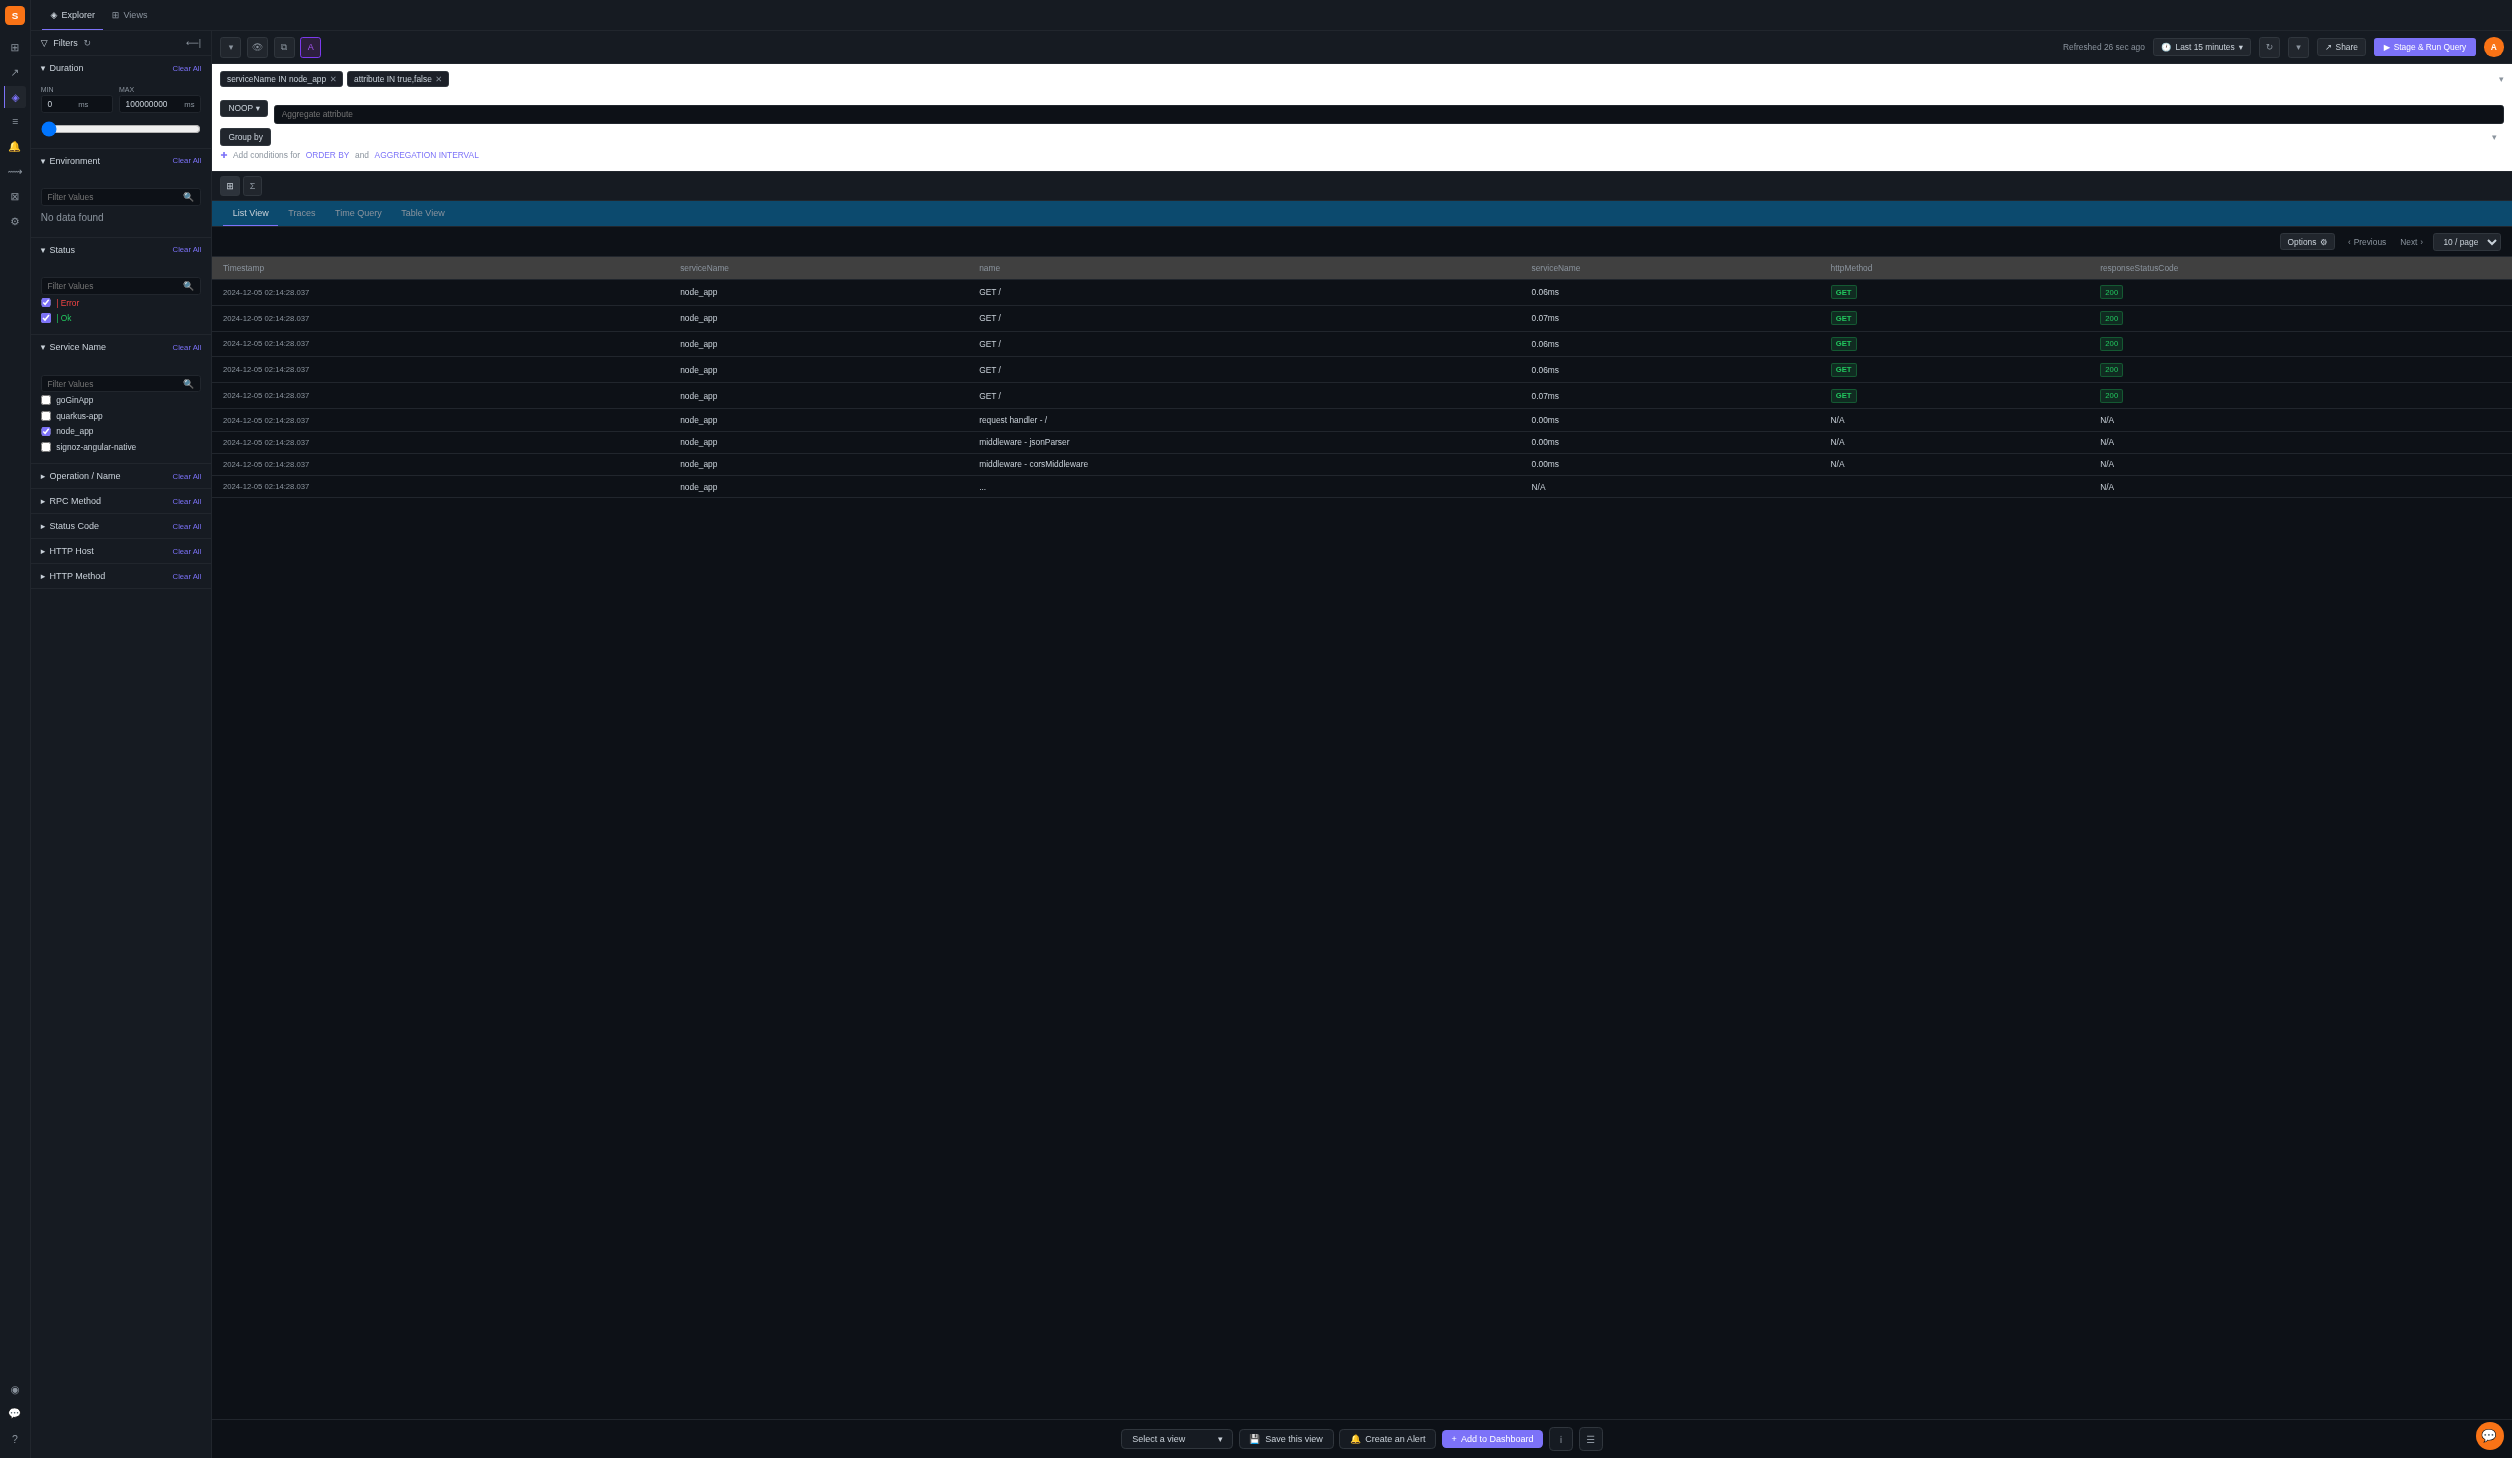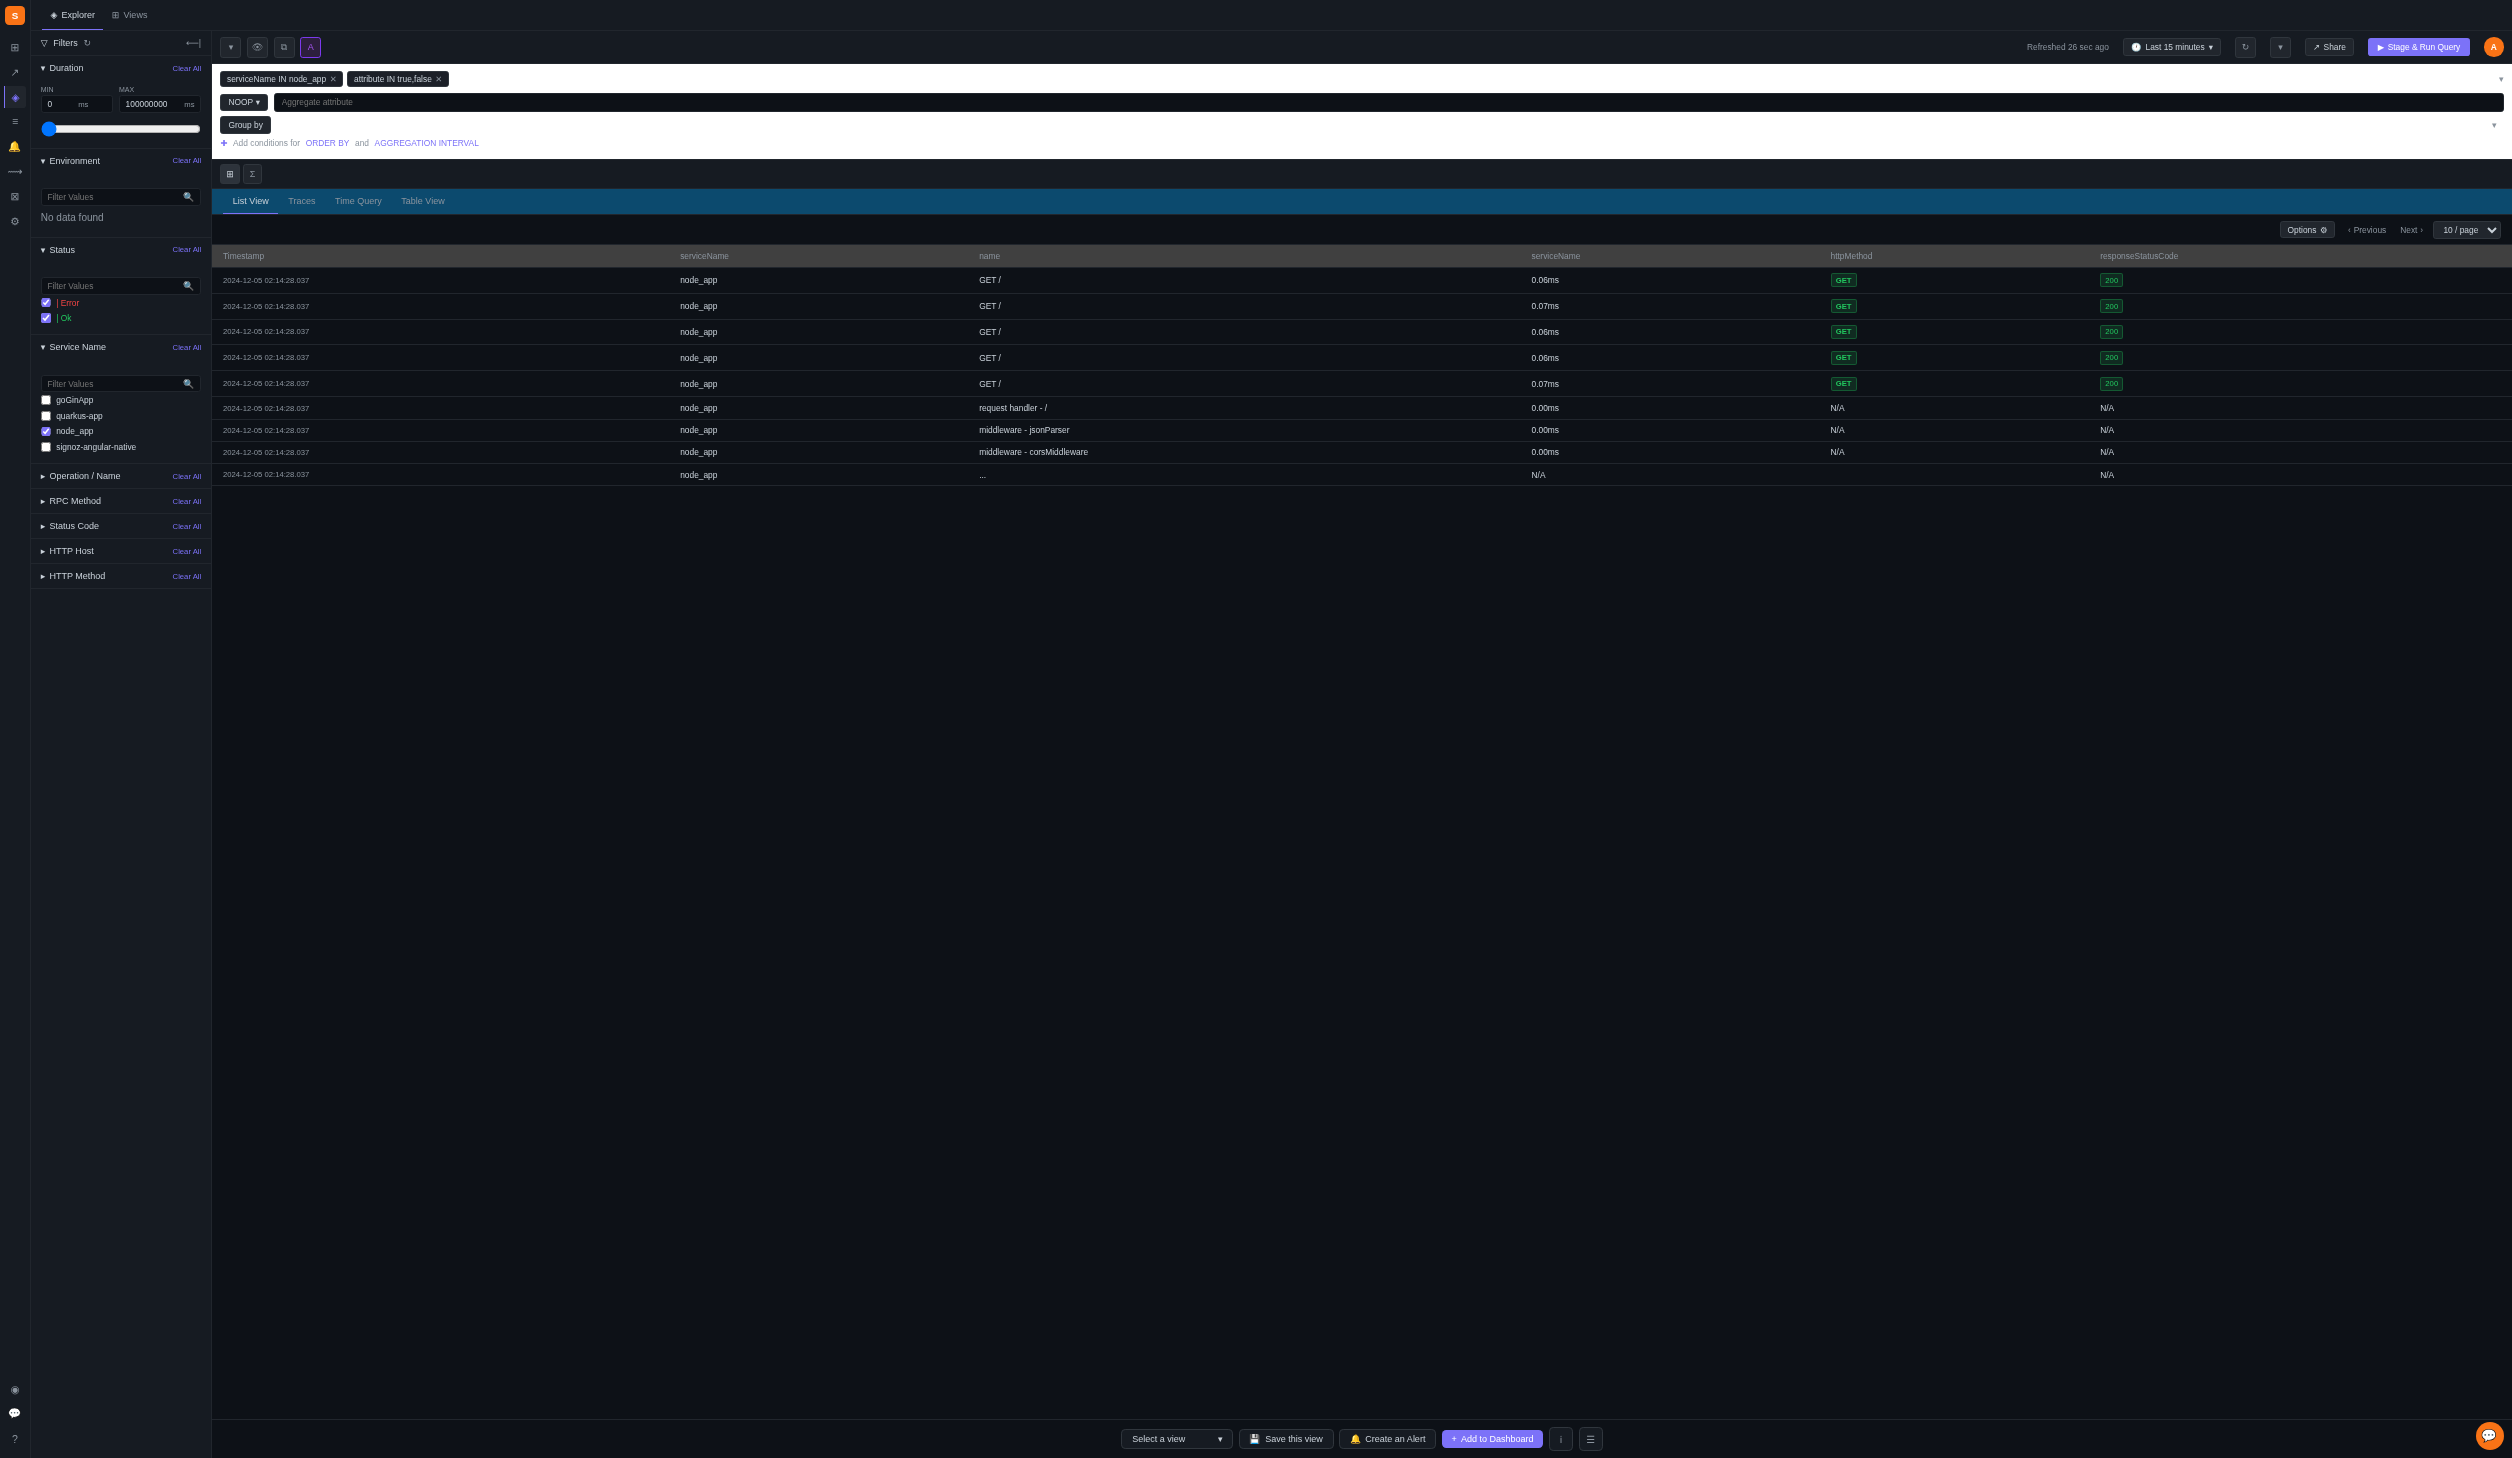--- a/index.html
+++ b/index.html
@@ -123,21 +123,21 @@
       overflow: hidden;
       background: #0d1117;
     }
     .query-toolbar {
       background: #161b22;
       border-bottom: 0.7px solid #21262d;
       padding: 5.6px 8.4px;
       display: flex; align-items: center; justify-content: space-between;
     }
     .toolbar-left { display: flex; align-items: center; gap: 5.6px; }
-    .toolbar-right { display: flex; align-items: center; gap: 14px; }
+    .toolbar-right { display: flex; align-items: center; gap: 8px; }
     .toolbar-btn {
       display: flex; align-items: center; justify-content: center;
       width: 21px; height: 21px;
       background: #21262d;
       border: 0.7px solid #30363d;
       border-radius: 2.8px;
       cursor: pointer;
       color: #8b949e;
       font-size: 9px;
     }
@@ -180,21 +180,21 @@
     }
     .filter-tag .remove { cursor: pointer; color: #8b949e; }
     .filter-row { display: flex; align-items: center; gap: 5.6px; margin-bottom: 4.2px; }
     .noop-select {
       background: #21262d; border: 0.7px solid #30363d; border-radius: 2.8px;
       padding: 2.8px 7px; color: #c9d1d9; font-size: 8.4px; cursor: pointer;
       display: flex; align-items: center; gap: 2.8px;
     }
     .aggregate-input {
       flex: 1; background: #0d1117; border: 0.7px solid #21262d; border-radius: 2.8px;
-      padding: 3.5px 7px; color: #8b949e; font-size: 8.4px;
+      padding: 3.5px 7px; color: #8b949e; font-size: 8.4px; margin-top: 12px;
     }
     .group-by-row { display: flex; align-items: center; }
     .group-by-label {
       background: #21262d; border: 0.7px solid #30363d; border-radius: 2.8px;
       padding: 2.8px 7px; color: #c9d1d9; font-size: 8.4px;
     }
     .group-by-expander {
       margin-left: auto; color: #8b949e; cursor: pointer;
     }
     .add-conditions-row { display: flex; align-items: center; gap: 5.6px; padding: 4.2px 0; font-size: 8.4px; }

